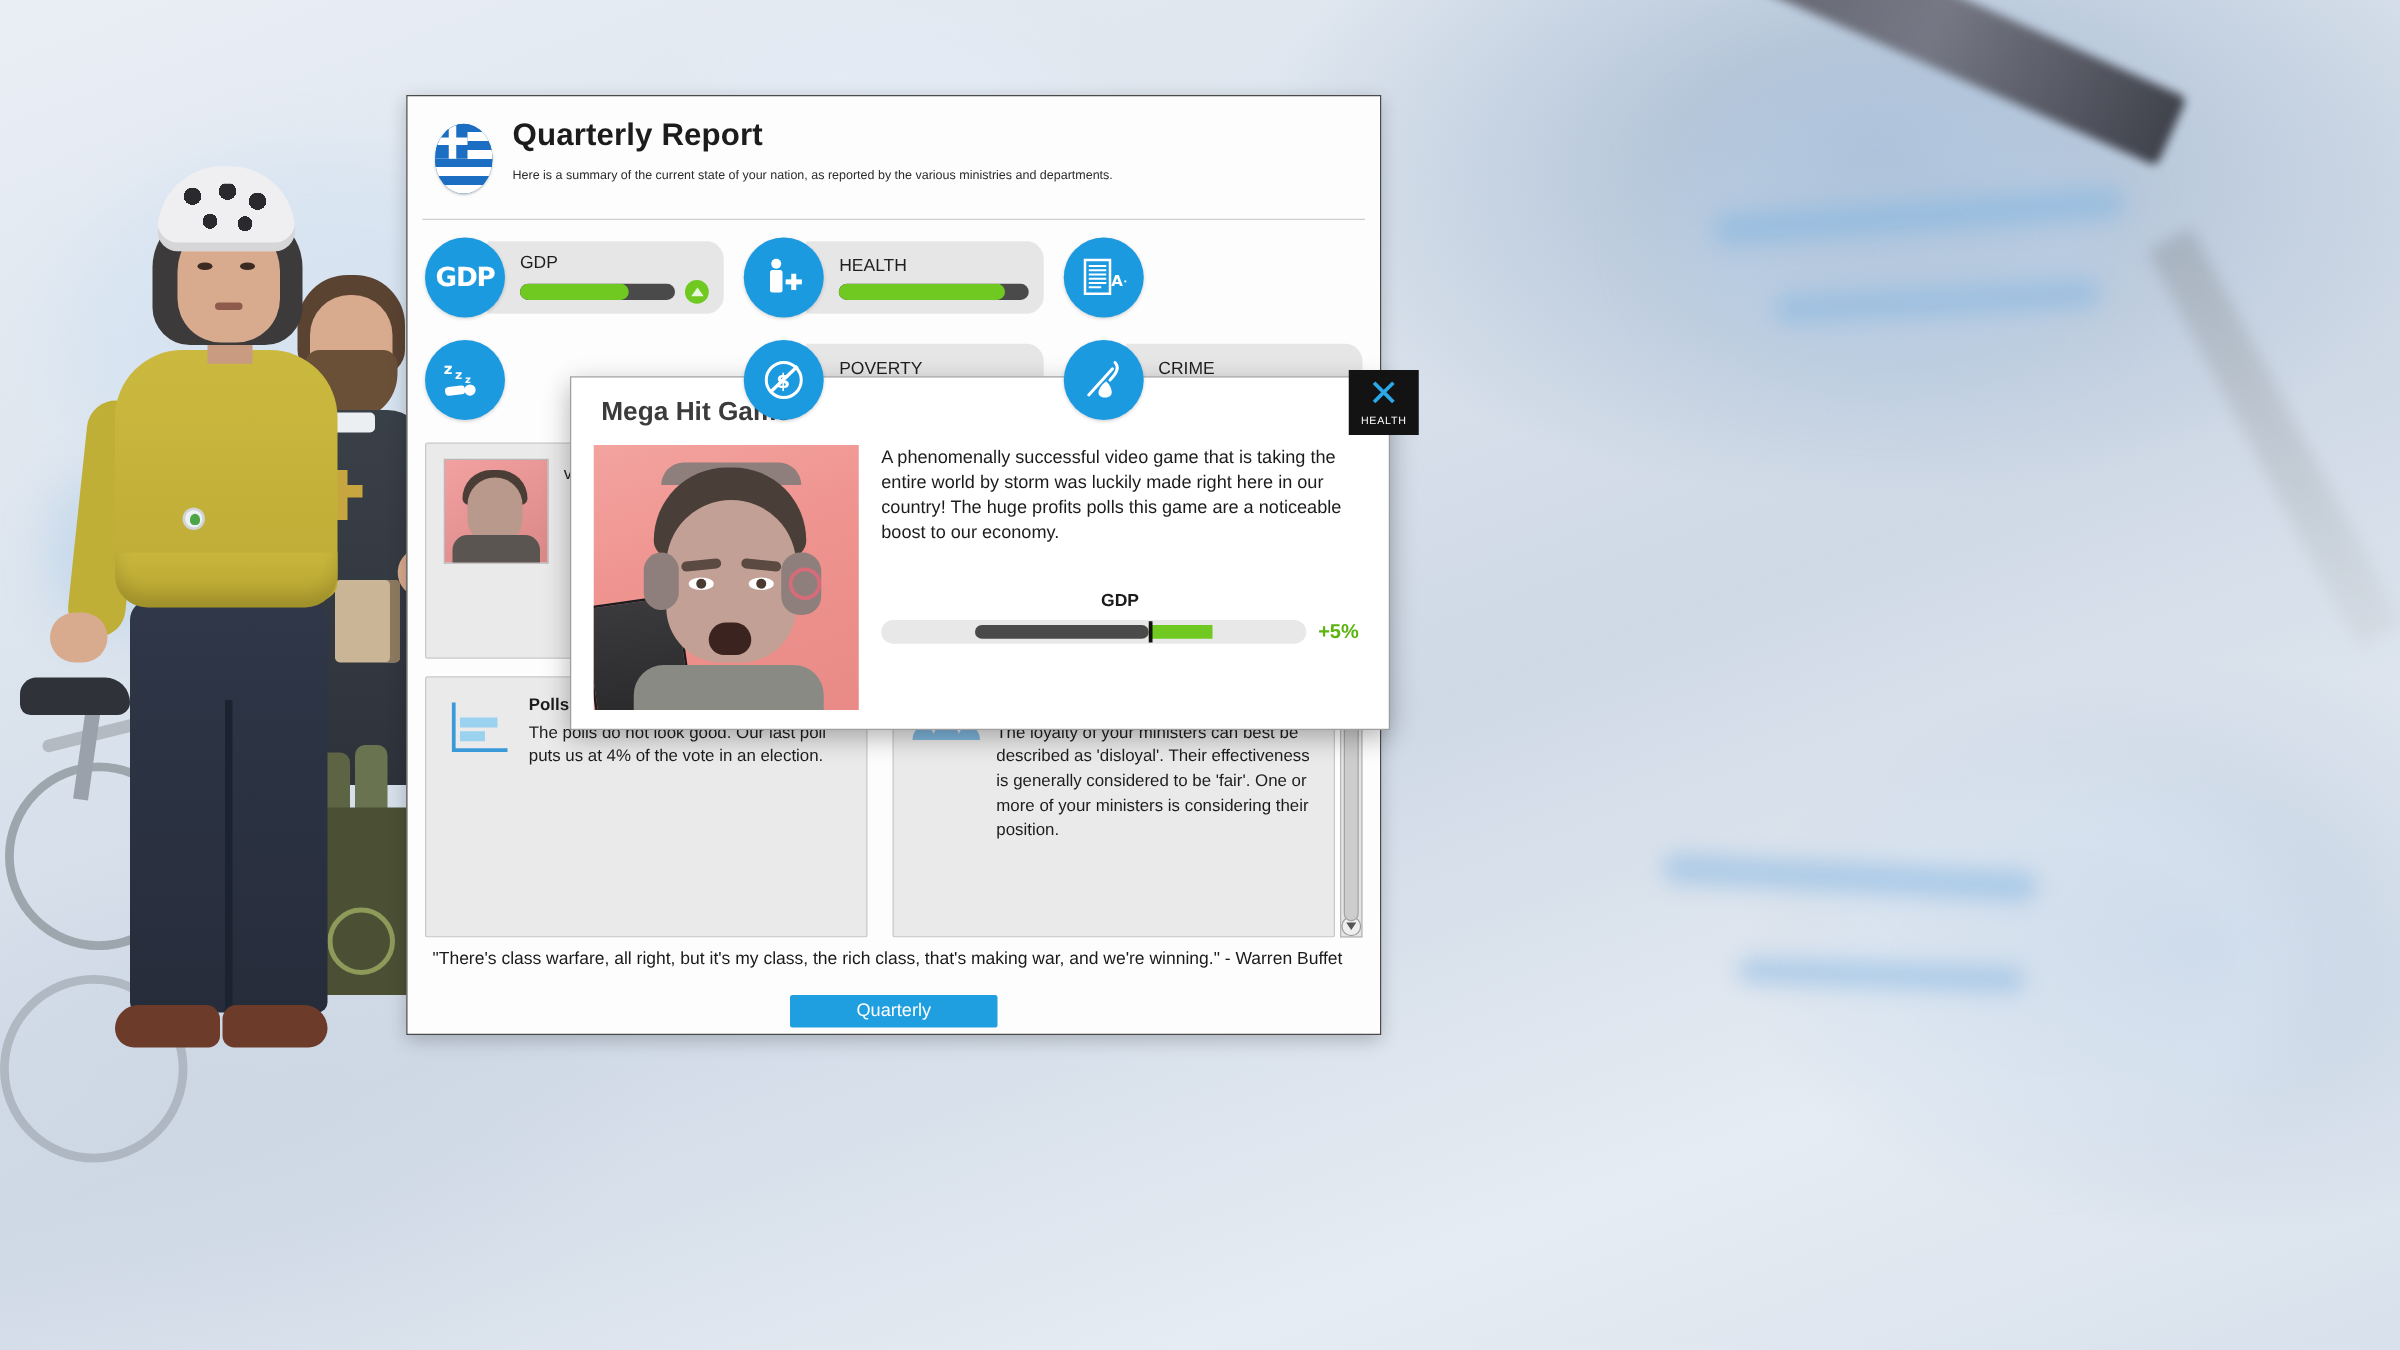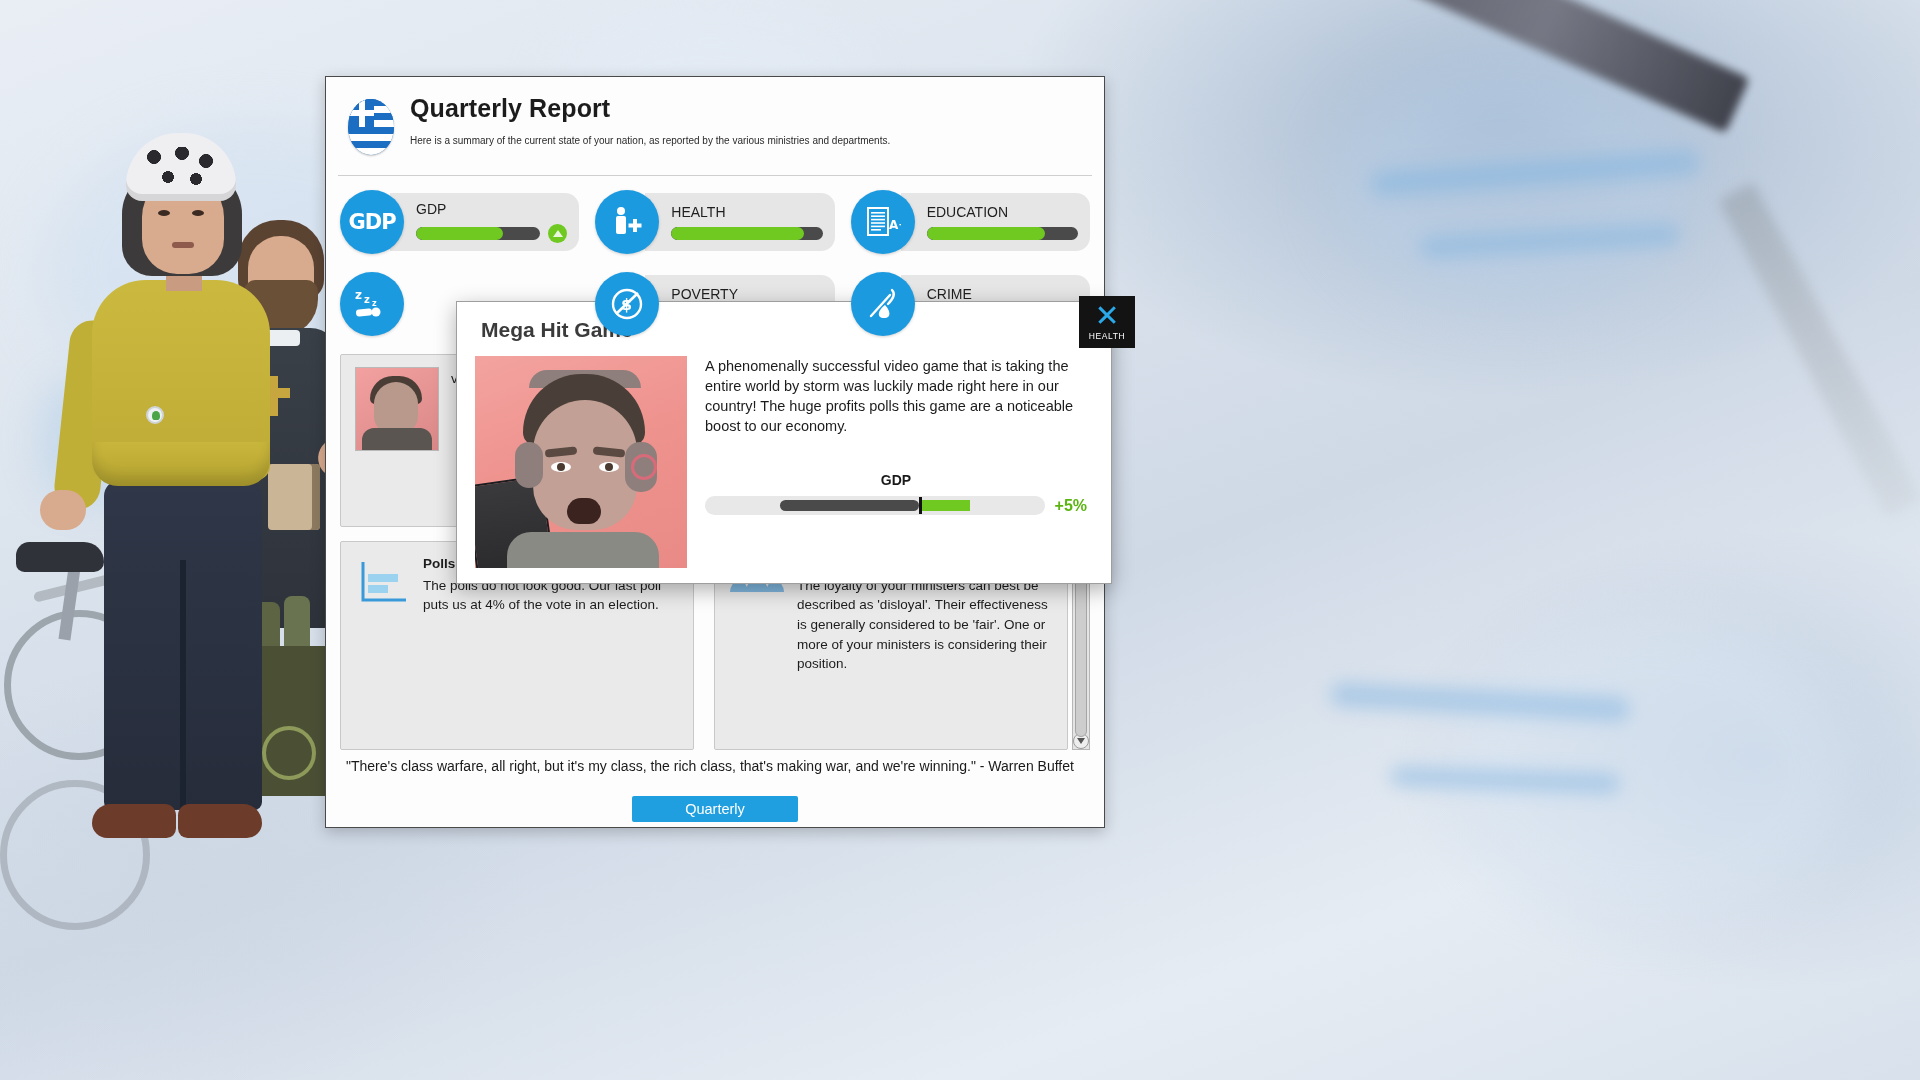--- a/index.html
+++ b/index.html
@@ -389,28 +389,20 @@
             <rect x="6" y="7" width="14" height="1.6"></rect>
               <rect x="6" y="10.4" width="14" height="1.6"></rect>
             <rect x="6" y="13.8" width="14" height="1.6"></rect>
               <rect x="6" y="17.2" width="14" height="1.6"></rect>
             <rect x="6" y="20.6" width="14" height="1.6"></rect>
               <rect x="6" y="24" width="10" height="1.6"></rect>
           </g>
           <text x="24" y="24" font-size="12" font-weight="bold" fill="#fff" font-family="DejaVu Sans, sans-serif">A+</text>
         </svg>
       </div>
-      <div class="stat-body">
-        <div class="stat-label">EDUCATION</div>
-        <div class="bar-row">
-          <div class="bar-track">
-            <div class="bar-fill" style="width: 78%;"></div>
-          </div>
-        </div>
-      </div>
     </div>
 
     <div class="stat">
       <div class="stat-icon">
         <svg width="36" height="34" viewBox="0 0 36 34" aria-hidden="true">
           <text x="1" y="12" font-size="12" font-weight="bold" fill="#fff" font-family="DejaVu Sans, sans-serif">z</text>
           <text x="10" y="16" font-size="10" font-weight="bold" fill="#fff" font-family="DejaVu Sans, sans-serif">z</text>
           <text x="18" y="19" font-size="8" font-weight="bold" fill="#fff" font-family="DejaVu Sans, sans-serif">z</text>
           <rect x="2" y="22" width="16" height="7" rx="3" fill="#fff" transform="rotate(-6 10 25)"></rect>
           <circle cx="22" cy="25" r="4.5" fill="#fff"></circle>

